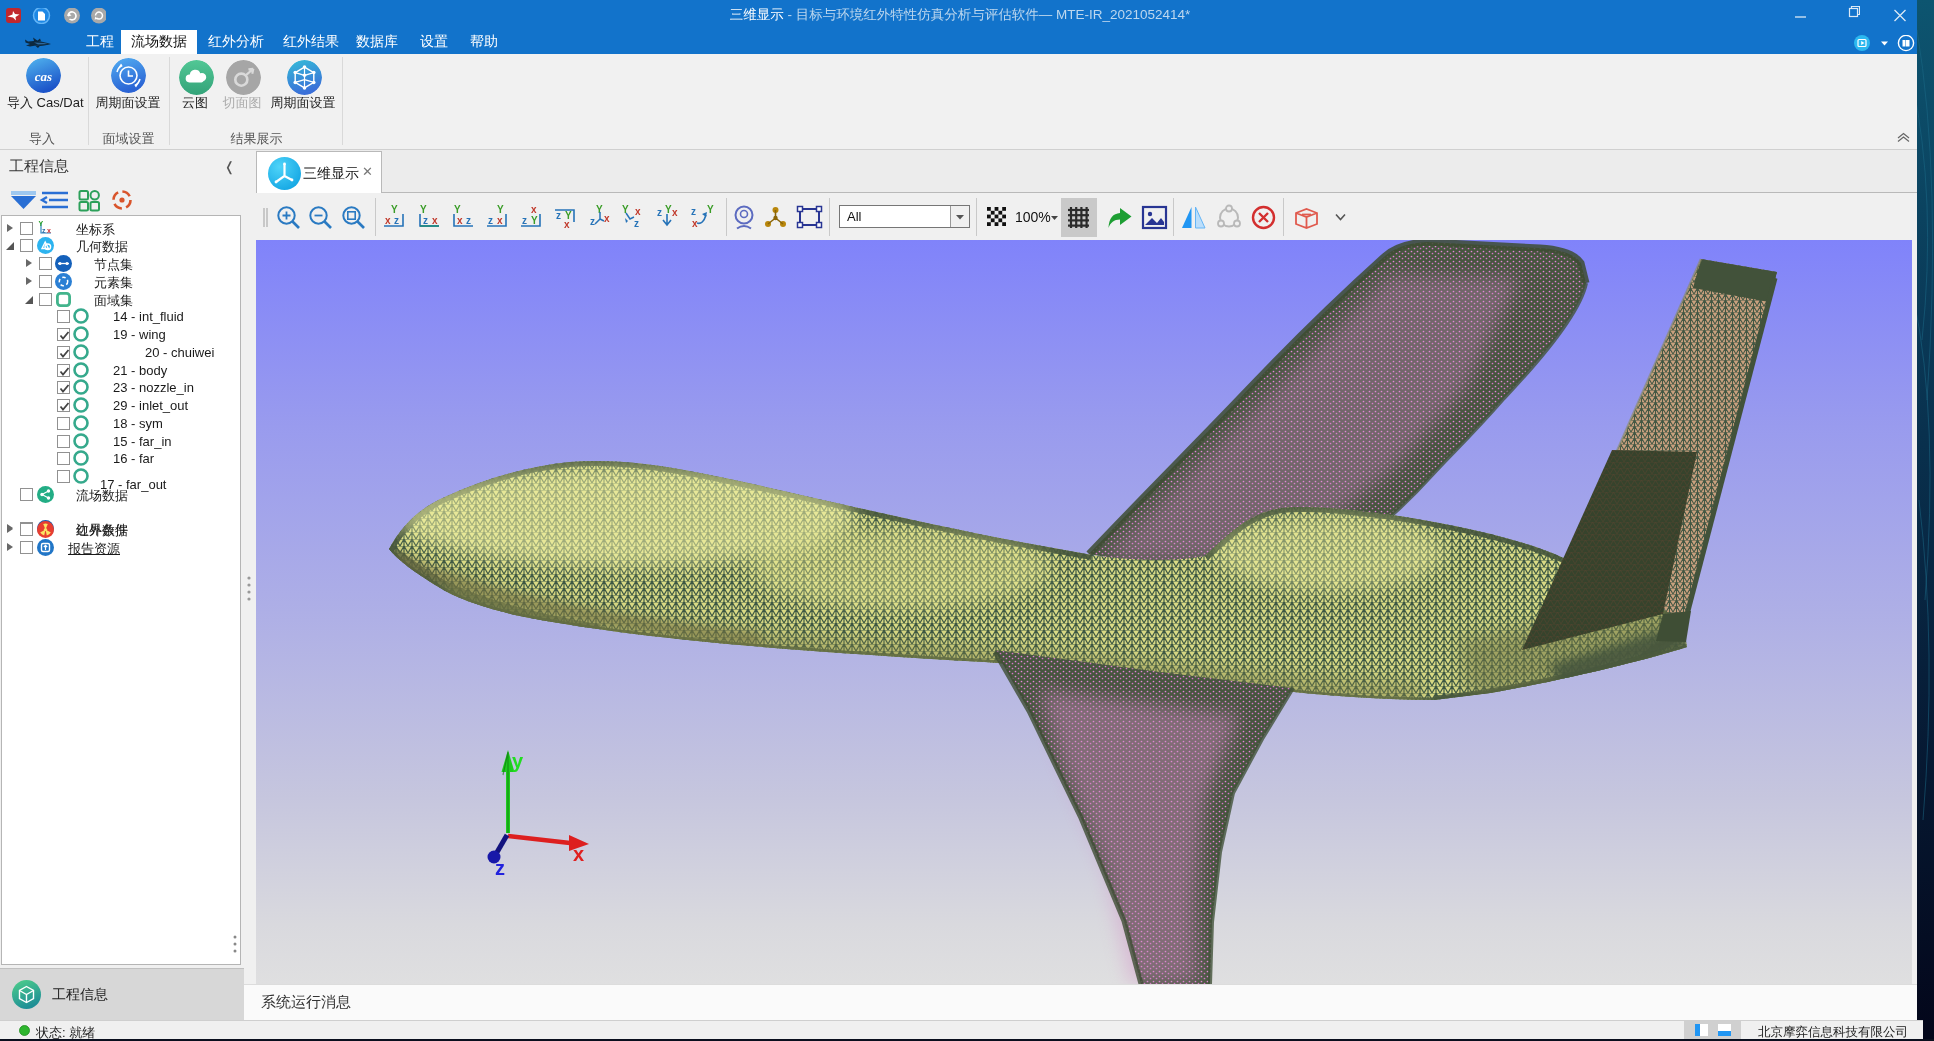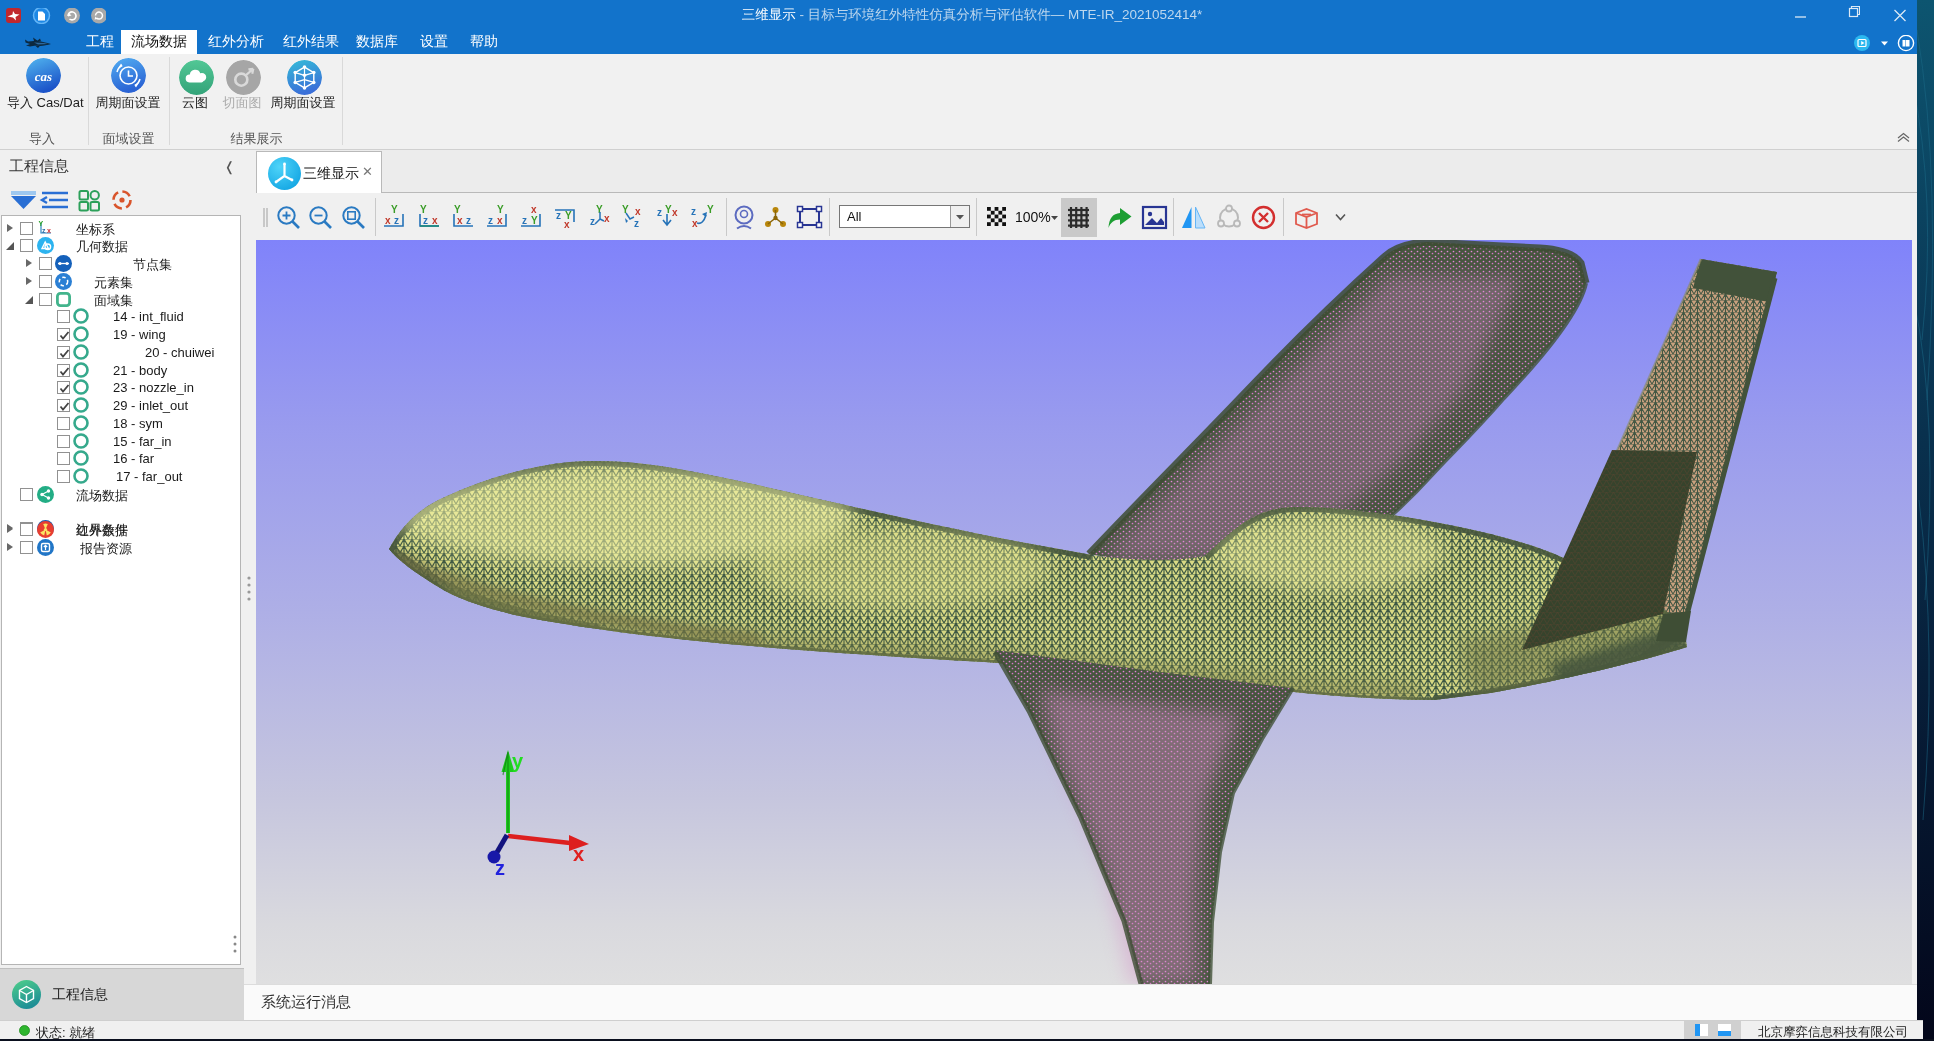--- a/index.html
+++ b/index.html
@@ -1,20 +1,20 @@
 <!DOCTYPE html>
 <html><head>
 <meta charset="utf-8">
 <style>
 * { margin:0; padding:0; box-sizing:border-box; }
 html,body { width:1934px; height:1041px; overflow:hidden; font-family:"Liberation Sans",sans-serif; }
 body { position:relative; background:#f0f0f0; }
 .abs { position:absolute; }
 #titlebar { left:0; top:0; width:1934px; height:30px; background:#1273cb; }
-#titletext { left:16px; top:0; width:1912px; height:30px; line-height:30px; text-align:center; color:#fff; font-size:13.5px; }
+#titletext { left:4px; top:0; width:1912px; height:30px; line-height:30px; text-align:center; color:#fff; font-size:13.5px; }
 #titletext .dim { color:#bdd7ee; }
 #menurow { left:0; top:30px; width:1934px; height:24px; background:#1273cb; }
 .menuitem { position:absolute; top:0; height:24px; line-height:22px; color:#fff; font-size:14px; }
 #activetab { position:absolute; left:121px; top:0; width:76px; height:24px; background:#fff; color:#111; text-align:center; line-height:22px; font-size:14px; }
 .winbtn { position:absolute; top:0; width:30px; height:30px; color:#e8f1fa; text-align:center; line-height:28px; }
 #ribbon { left:0; top:54px; width:1917px; height:96px; background:#f1f1f1; border-bottom:1px solid #d0d0d0; }
 .ribbonsep { position:absolute; top:3px; height:88px; width:1px; background:#d9d9d9; }
 .ribicon { position:absolute; top:4px; width:35px; height:35px; border-radius:50%; }
 .riblabel { position:absolute; top:41px; height:16px; font-size:13px; color:#222; text-align:center; line-height:16px; white-space:nowrap; }
 .groupname { position:absolute; top:76px; height:16px; font-size:13px; color:#555; text-align:center; white-space:nowrap; }
@@ -233,21 +233,21 @@
       </div>
     <div class="trow" style="top:39.0px;">
         <span class="arrow-c" style="left:24px;"></span>
         <span class="cb" style="left:37px;"></span>
         <span class="ticon" style="left:53px;"><svg width="17" height="17" viewBox="0 0 17 17">
             <circle cx="8.5" cy="8.5" r="8.5" fill="#1460ba"></circle>
             <path d="M3,8.5 h11" stroke="#fff" stroke-width="1.3"></path>
             <circle cx="5" cy="8.5" r="1.5" fill="#fff"></circle>
             <circle cx="12" cy="8.5" r="1.5" fill="#fff"></circle>
           </svg></span>
-        <span class="tlabel" style="left:92px;margin-left:39px;">节点集</span>
+        <span class="tlabel" style="left:92px;">节点集</span>
       </div>
     <div class="trow" style="top:56.8px;">
         <span class="arrow-c" style="left:24px;"></span>
         <span class="cb" style="left:37px;"></span>
         <span class="ticon" style="left:53px;"><svg width="17" height="17" viewBox="0 0 17 17">
             <circle cx="8.5" cy="8.5" r="8.5" fill="#2a7fd4"></circle>
             <circle cx="8.5" cy="8.5" r="4.2" fill="none" stroke="#fff" stroke-width="1.5" stroke-dasharray="3.5 2.5"></circle>
           </svg></span>
         <span class="tlabel" style="left:92px;">元素集</span>
       </div>
@@ -341,21 +341,21 @@
         <span class="ticon" style="left:71px;"><svg width="16" height="16" viewBox="0 0 16 16">
             <circle cx="8" cy="8" r="6.5" fill="#fff" stroke="#35a98c" stroke-width="2.6"></circle>
           </svg></span>
         <span class="tlabel" style="left:111px;">16 - far</span>
       </div>
     <div class="trow" style="top:252.0px;">
         <span class="cb" style="left:55px;"></span>
         <span class="ticon" style="left:71px;"><svg width="16" height="16" viewBox="0 0 16 16">
             <circle cx="8" cy="8" r="6.5" fill="#fff" stroke="#35a98c" stroke-width="2.6"></circle>
           </svg></span>
-        <span class="tlabel" style="left:114px;">17 - far_out</span>
+        <span class="tlabel" style="left:98px;margin-top:8px;">17 - far_out</span>
       </div>
     <div class="trow" style="top:269.8px;">
         <span class="cb" style="left:18px;"></span>
         <span class="ticon" style="left:35px;"><svg width="17" height="17" viewBox="0 0 17 17">
             <circle cx="8.5" cy="8.5" r="8.5" fill="#23ad85"></circle>
             <circle cx="11.5" cy="5" r="1.7" fill="#fff"></circle>
             <circle cx="5" cy="8.5" r="1.7" fill="#fff"></circle>
             <circle cx="11.5" cy="12" r="1.7" fill="#fff"></circle>
             <path d="M5,8.5 L11.5,5 M5,8.5 L11.5,12" stroke="#fff" stroke-width="1.2"></path>
           </svg></span>
@@ -385,21 +385,21 @@
         <span class="tlabel" style="left:74px;">红外数据</span>
       </div>
     <div class="trow" style="top:323.0px;">
         <span class="arrow-c" style="left:5px;"></span>
         <span class="cb" style="left:18px;"></span>
         <span class="ticon" style="left:35px;"><svg width="17" height="17" viewBox="0 0 17 17">
             <circle cx="8.5" cy="8.5" r="8.5" fill="#2176c7"></circle>
             <rect x="4.5" y="4.5" width="8" height="8" rx="1.5" fill="none" stroke="#fff" stroke-width="1.4"></rect>
             <path d="M8.5,11 V6.5 M6.8,8 L8.5,6.3 L10.2,8" stroke="#fff" stroke-width="1.2" fill="none"></path>
           </svg></span>
-        <span class="tlabel" style="left:78px;">报告资源</span>
+        <span class="tlabel" style="left:66px;text-decoration:underline;">报告资源</span>
       </div>
     <svg class="abs" style="left:230px; top:718px;" width="6" height="22">
         <circle cx="3" cy="3" r="1.5" fill="#888"></circle>
         <circle cx="3" cy="10" r="1.5" fill="#888"></circle>
         <circle cx="3" cy="17" r="1.5" fill="#888"></circle>
       </svg>
   </div>
 </div>
 <div class="abs" id="lp-bottom">
   <svg class="abs" style="left:12px; top:11px;" width="29" height="29" viewBox="0 0 29 29">

